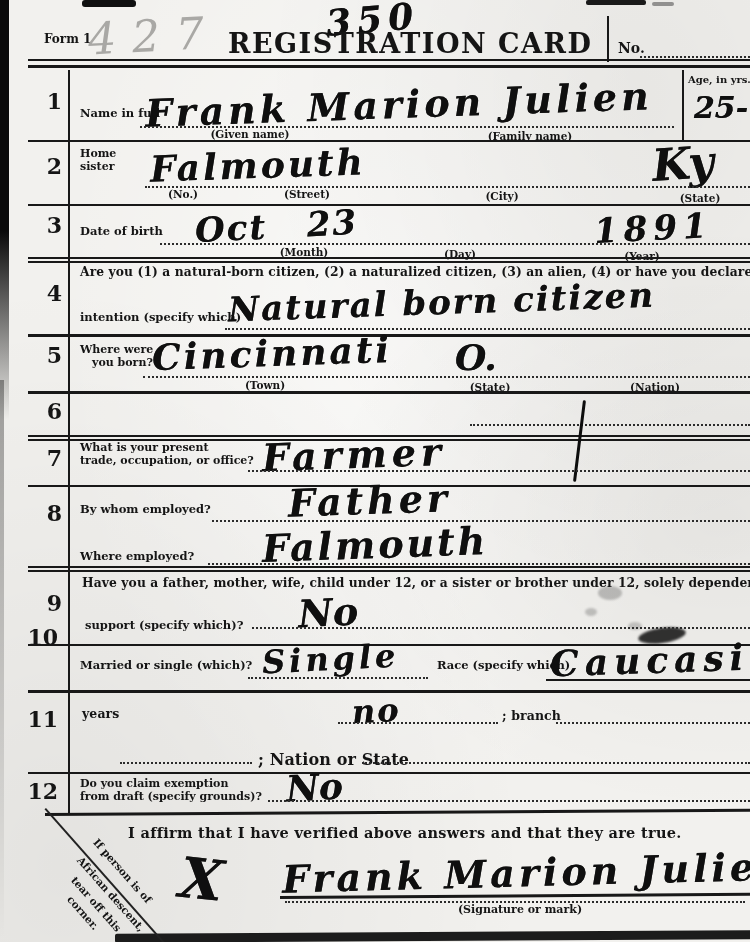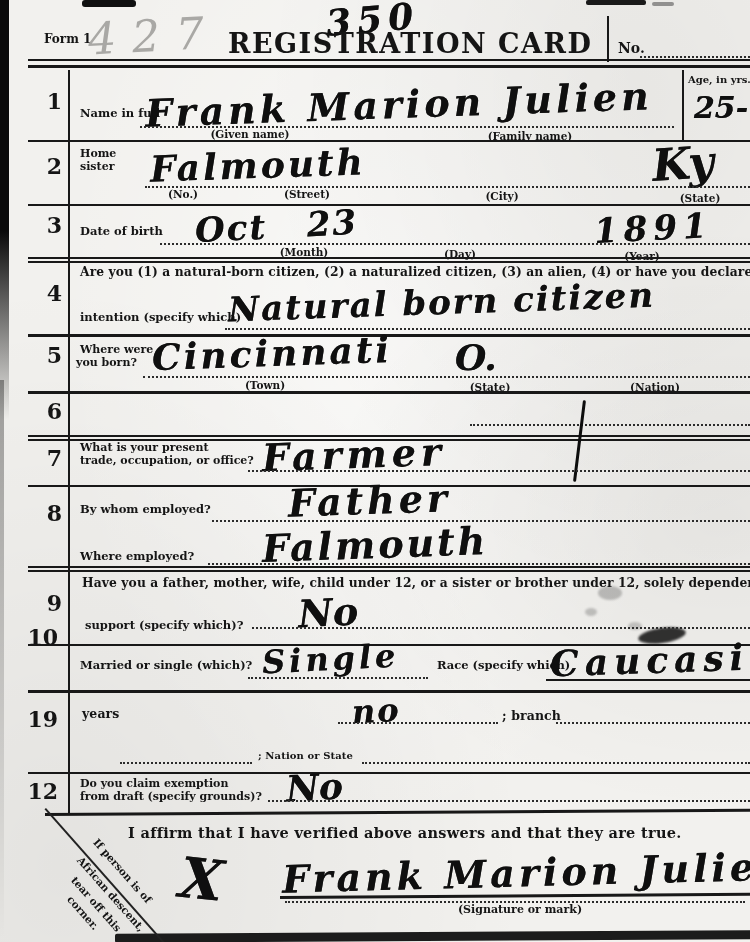--- a/index.html
+++ b/index.html
@@ -92,21 +92,21 @@
 
   <div class="abs printed num" style="left:28px;top:280px;">4</div>
   <div class="abs printed q" style="left:80px;top:264px;">Are you (1) a natural-born citizen, (2) a naturalized citizen, (3) an alien, (4) or have you declared your</div>
   <div class="abs printed lbl" style="left:80px;top:310px;">intention (specify which)</div>
   <div class="abs hw" style="left:228px;top:282px;font-size:34px;letter-spacing:2px;transform:rotate(-2deg);">Natural born citizen</div>
   <div class="dotted" style="left:225px;top:328px;width:525px;"></div>
   <div class="hline" style="left:28px;top:334px;width:722px;height:2.5px;"></div>
 
   <div class="abs printed num" style="left:28px;top:342px;">5</div>
   <div class="abs printed lbl2" style="left:80px;top:344px;">Where were</div>
-  <div class="abs printed lbl2" style="left:76px;top:357px;">you born?</div>
+  <div class="abs printed lbl2" style="left:92px;top:357px;">you born?</div>
   <div class="abs hw" style="left:152px;top:332px;font-size:36px;letter-spacing:3px;transform:rotate(-2deg);">Cincinnati</div>
   <div class="abs hw" style="left:455px;top:336px;font-size:36px;">O.</div>
   <div class="dotted" style="left:143px;top:376px;width:607px;"></div>
   <div class="abs printed sub" style="left:265px;top:379px;">(Town)</div>
   <div class="abs printed sub" style="left:490px;top:381px;">(State)</div>
   <div class="abs printed sub" style="left:655px;top:381px;">(Nation)</div>
   <div class="hline" style="left:28px;top:391px;width:722px;height:3px;"></div>
 
   <div class="abs printed num" style="left:28px;top:398px;">6</div>
   <div class="dotted" style="left:470px;top:424px;width:280px;"></div>
@@ -140,28 +140,28 @@
 
   <div class="abs printed num" style="left:24px;top:624px;">10</div>
   <div class="abs printed lbl" style="left:80px;top:658px;">Married or single (which)?</div>
   <div class="abs hw" style="left:262px;top:640px;font-size:32px;letter-spacing:4px;transform:rotate(-3deg);">Single</div>
   <div class="dotted" style="left:248px;top:677px;width:180px;"></div>
   <div class="abs printed lbl" style="left:437px;top:658px;">Race (specify which)</div>
   <div class="abs hw" style="left:550px;top:638px;font-size:36px;letter-spacing:6px;transform:rotate(-2deg);">Caucasian</div>
   <div class="hline" style="left:546px;top:679px;width:204px;height:2px;"></div>
   <div class="hline" style="left:28px;top:690px;width:722px;height:2.5px;"></div>
 
-  <div class="abs printed num" style="left:24px;top:706px;">19</div>
+  <div class="abs printed num" style="left:24px;top:706px;">11</div>
   <div class="abs hw" style="left:352px;top:692px;font-size:32px;letter-spacing:2px;transform:rotate(-3deg);">no</div>
   <div class="dotted" style="left:338px;top:722px;width:160px;"></div>
   <div class="abs printed q" style="left:502px;top:708px;font-size:12.5px;">; branch</div>
   <div class="dotted" style="left:556px;top:722px;width:194px;"></div>
   <div class="abs printed q" style="left:82px;top:706px;font-size:12.5px;">years</div>
   <div class="dotted" style="left:120px;top:762px;width:132px;"></div>
-  <div class="abs printed q" style="left:258px;top:750px;font-size:10px;">; Nation or State</div>
+  <div class="abs printed q" style="left:258px;top:750px;font-size:16px;">; Nation or State</div>
   <div class="dotted" style="left:362px;top:762px;width:388px;"></div>
   <div class="hline" style="left:28px;top:772px;width:722px;height:1.8px;"></div>
 
   <div class="abs printed num" style="left:24px;top:778px;">12</div>
   <div class="abs printed lbl2" style="left:80px;top:778px;">Do you claim exemption</div>
   <div class="abs printed lbl2" style="left:80px;top:791px;">from draft (specify grounds)?</div>
   <div class="abs hw" style="left:286px;top:766px;font-size:36px;transform:rotate(-3deg);">No</div>
   <div class="dotted" style="left:268px;top:800px;width:482px;"></div>
   <div class="hline" style="left:45px;top:813px;width:705px;height:3px;transform:rotate(-.35deg);transform-origin:left center;"></div>
 

